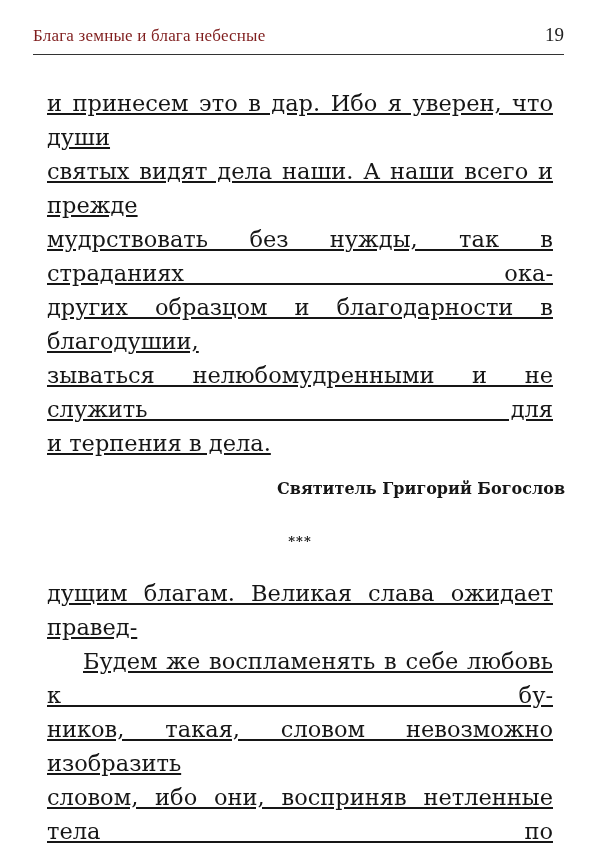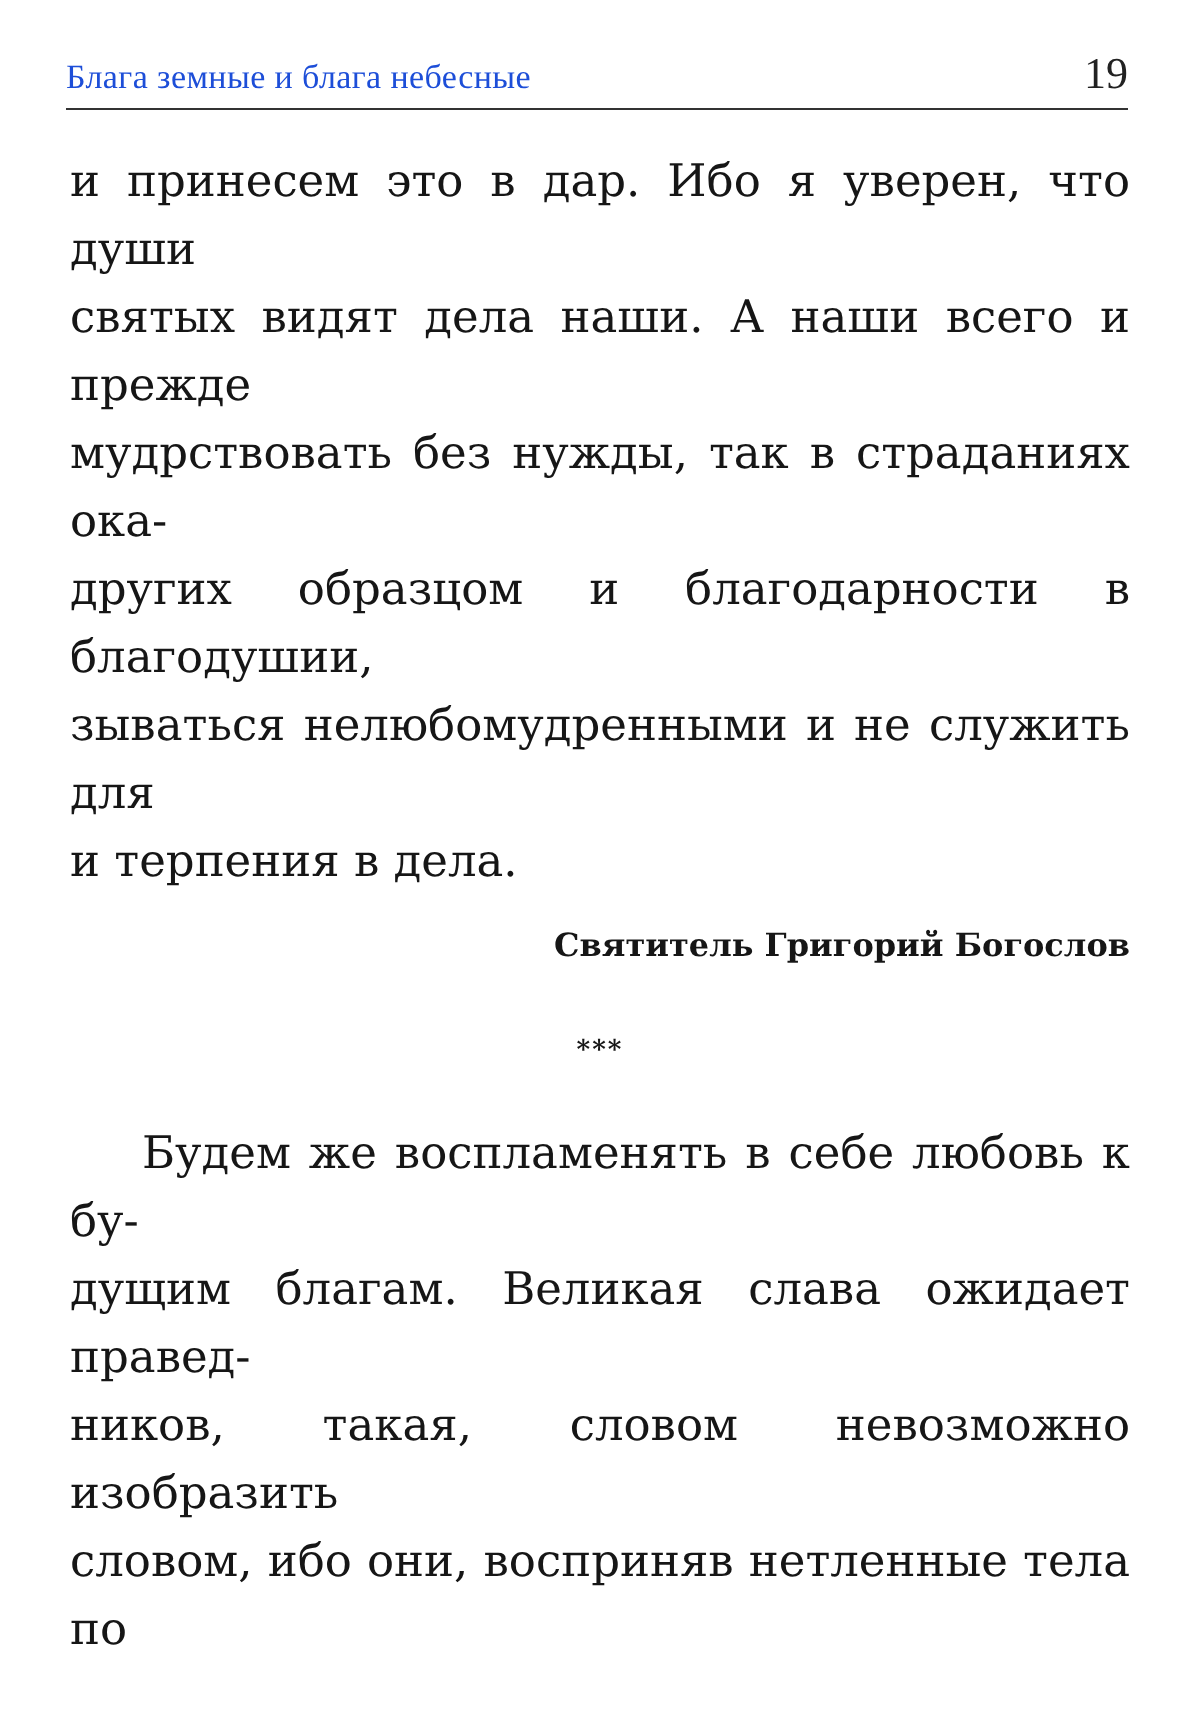--- a/index.html
+++ b/index.html
@@ -2,32 +2,32 @@
 <html><head>
 <meta charset="utf-8">
 <style>
   html, body { margin: 0; padding: 0; background: #ffffff; }
   body { width: 600px; height: 862px; position: relative; overflow: hidden; color: #1a1a1a; }
   .running-header {
     position: absolute; left: 33px; right: 36px; top: 24px;
     display: flex; justify-content: space-between; align-items: baseline;
     font-family: "Liberation Serif", "DejaVu Serif", serif;
   }
-  .running-title { font-size: 17px; letter-spacing: 0.2px; color: #1d4ed8; }
-  .page-number { font-size: 22px; color: #222; }
+  .running-title { font-size: 17px; letter-spacing: 0.2px; color: #7f1d1d; }
+  .page-number { font-size: 19px; color: #222; }
   .header-rule {
     position: absolute; left: 33px; right: 36px; top: 54px;
     height: 0; border-top: 1.5px solid #333;
   }
   .body-text {
     position: absolute; left: 35px; width: 530px; top: 74px;
     font-family: "DejaVu Serif", "Liberation Serif", serif;
     font-size: 22.5px; line-height: 34px; color: #161616;
   }
-  .para { margin: 0; text-align: justify; text-align-last: left; }
+  .para { margin: 12px; text-align: justify; text-align-last: left; text-decoration: underline; }
   .para .line { display: block; text-align: justify; text-align-last: justify; }
   .para .line.last { text-align-last: left; }
   .para.indent .line.first { text-indent: 36px; }
   .attribution {
     text-align: right; font-weight: bold; font-size: 16px;
     font-family: "DejaVu Serif", "Liberation Serif", serif;
     margin: 8px 0 0 0; line-height: 34px;
   }
   .separator {
     text-align: center; font-size: 13px; font-weight: bold; line-height: 16px;
@@ -50,20 +50,20 @@
     <span class="line">святых видят дела наши. А наши всего и прежде</span>
     <span class="line">мудрствовать без нужды, так в страданиях ока-</span>
     <span class="line">других образцом и благодарности в благодушии,</span>
     <span class="line">зываться нелюбомудренными и не служить для</span>
     <span class="line last">и терпения в дела.</span>
   </p>
   <div class="attribution">Святитель Григорий Богослов</div>
 
   <div class="separator">***</div>
   <p class="para indent">
+    <span class="line">дущим благам. Великая слава ожидает правед-</span>
     <span class="line first">Будем же воспламенять в себе любовь к бу-</span>
-    <span class="line">дущим благам. Великая слава ожидает правед-</span>
     <span class="line">ников, такая, словом невозможно изобразить</span>
     <span class="line">словом, ибо они, восприняв нетленные тела по</span>
 
   </p>
 
 </div>
 
 </body></html>

